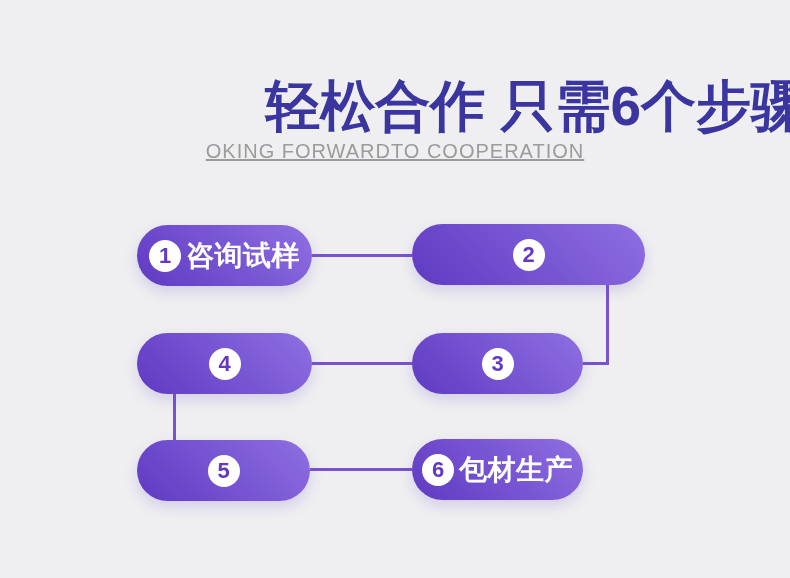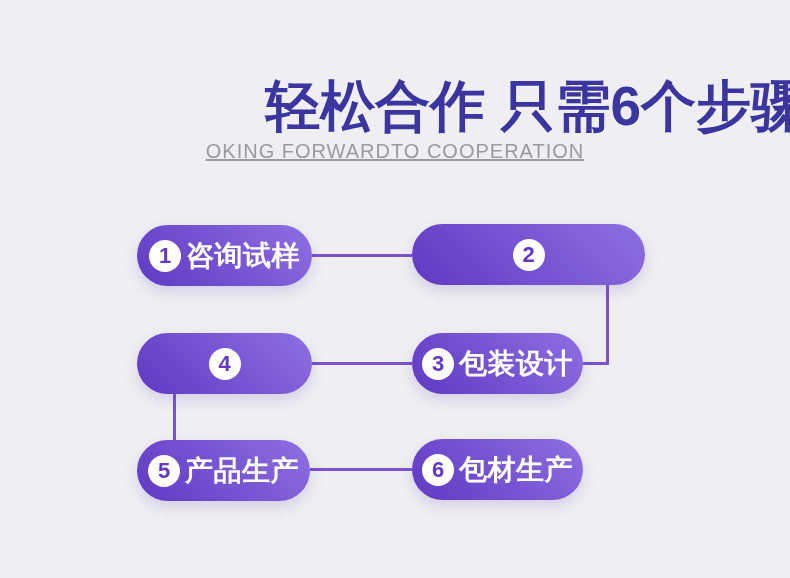--- a/index.html
+++ b/index.html
@@ -115,30 +115,28 @@
     <span class="num">1</span>
     <span class="label">咨询试样</span>
   </div>
 
   <div class="pill pill-2">
     <span class="num">2</span>
   </div>
 
   <div class="pill pill-3">
     <span class="num">3</span>
-    <span class="label">包装设计</span>
   </div>
 
   <div class="pill pill-4">
     <span class="num">4</span>
   </div>
 
   <div class="pill pill-5">
     <span class="num">5</span>
-    <span class="label">产品生产</span>
   </div>
 
   <div class="pill pill-6">
     <span class="num">6</span>
     <span class="label">包材生产</span>
   </div>
 
 </div>
 
 </body></html>

